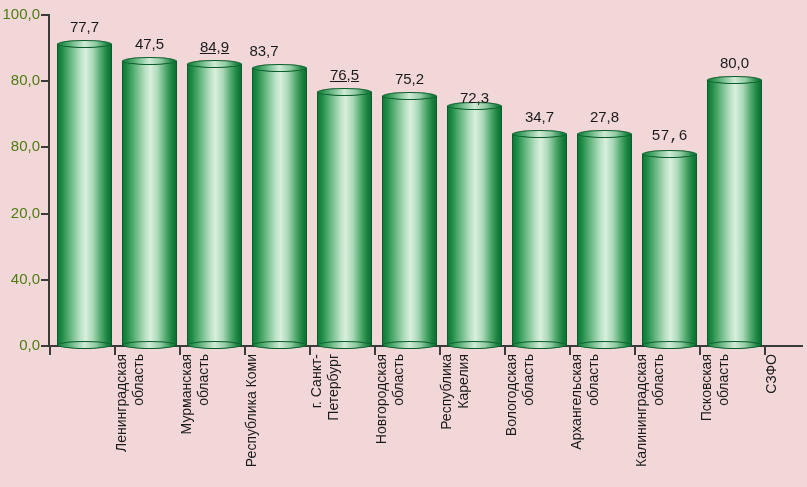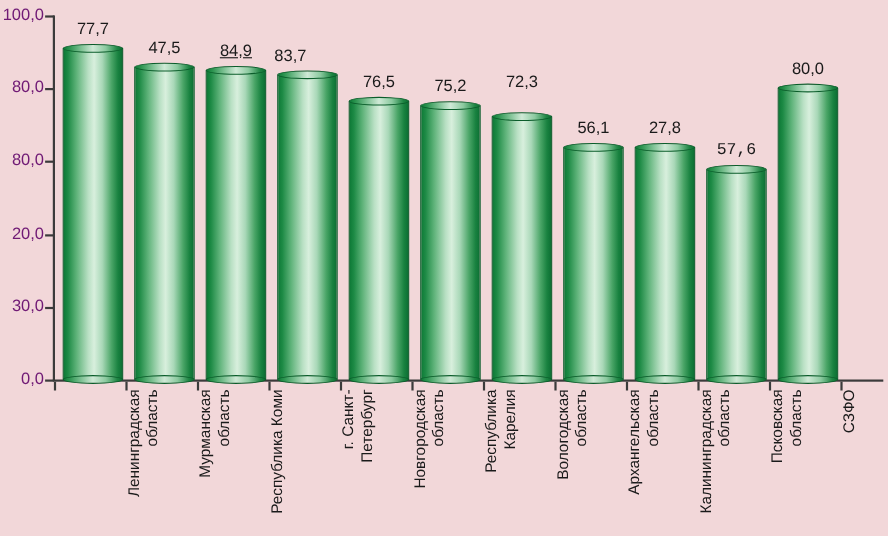--- a/index.html
+++ b/index.html
@@ -45,21 +45,21 @@
     width: 8px;
     height: 2px;
     background: #3b3b3b;
   }
   .y-label-wrap {
     position: absolute;
     left: 0px;
     width: 40px;
     text-align: right;
     font-size: 15px;
-    color: #701a75;
+    color: #4d7c0f;
     white-space: nowrap;
   }
 
   .x-tick {
     position: absolute;
     top: 347px;
     width: 2px;
     height: 8px;
     background: #3b3b3b;
   }
@@ -175,21 +175,21 @@
     <div class="y-tick" style="top:213px"></div>
     <div class="y-tick" style="top:279px"></div>
     <div class="y-tick" style="top:345px"></div>
   </div>
 
   <div>
     <div class="y-label-wrap" style="top:5px">100,0</div>
     <div class="y-label-wrap" style="top:71px">80,0</div>
     <div class="y-label-wrap" style="top:137px">80,0</div>
     <div class="y-label-wrap" style="top:204px">20,0</div>
-    <div class="y-label-wrap" style="top:270px">30,0</div>
+    <div class="y-label-wrap" style="top:270px">40,0</div>
     <div class="y-label-wrap" style="top:336px">0,0</div>
   </div>
 
   <div class="y-axis-line"></div>
   <div class="x-axis-line"></div>
 
   <div id="bars-layer">
       <div class="bar" style="left: 57px; top: 43.79px; height: 301.21px;">
         <div class="bar-top"></div>
         <div class="bar-bottom"></div>
@@ -233,24 +233,24 @@
       <div class="bar" style="left: 707px; top: 80.2px; height: 264.8px;">
         <div class="bar-top"></div>
         <div class="bar-bottom"></div>
       </div>
     </div>
   <div id="values-layer">
       <div class="bar-value" style="left: 49.5px; top: 17.79px;">77,7</div>
       <div class="bar-value" style="left: 114.5px; top: 35.002px;">47,5</div>
       <div class="bar-value" style="left: 179.5px; top: 37.981px; text-decoration: underline;">84,9</div>
       <div class="bar-value" style="left: 229px; top: 41.953px;">83,7</div>
-      <div class="bar-value" style="left: 309.5px; top: 65.785px;">76,5</div>
+      <div class="bar-value" style="left: 309.5px; top: 65.785px; text-decoration: underline;">76,5</div>
       <div class="bar-value" style="left: 374.5px; top: 70.088px;">75,2</div>
-      <div class="bar-value" style="left: 439.5px; top: 66px;">72,3</div>
-      <div class="bar-value" style="left: 504.5px; top: 107.822px;">56,1</div>
+      <div class="bar-value" style="left: 439.5px; top: 89px;">72,3</div>
+      <div class="bar-value" style="left: 504.5px; top: 107.822px;">34,7</div>
       <div class="bar-value" style="left: 569.5px; top: 108.484px;">27,8</div>
       <div class="bar-value" style="left: 634.5px; top: 128.344px; font-family: Liberation Mono, monospace;">57,6</div>
       <div class="bar-value" style="left: 699.5px; top: 54.2px;">80,0</div>
     </div>
   <div id="xticks-layer">
       <div class="x-tick" style="left: 49px;"></div>
       <div class="x-tick" style="left: 114px;"></div>
       <div class="x-tick" style="left: 179px;"></div>
       <div class="x-tick" style="left: 244px;"></div>
       <div class="x-tick" style="left: 309px;"></div>

